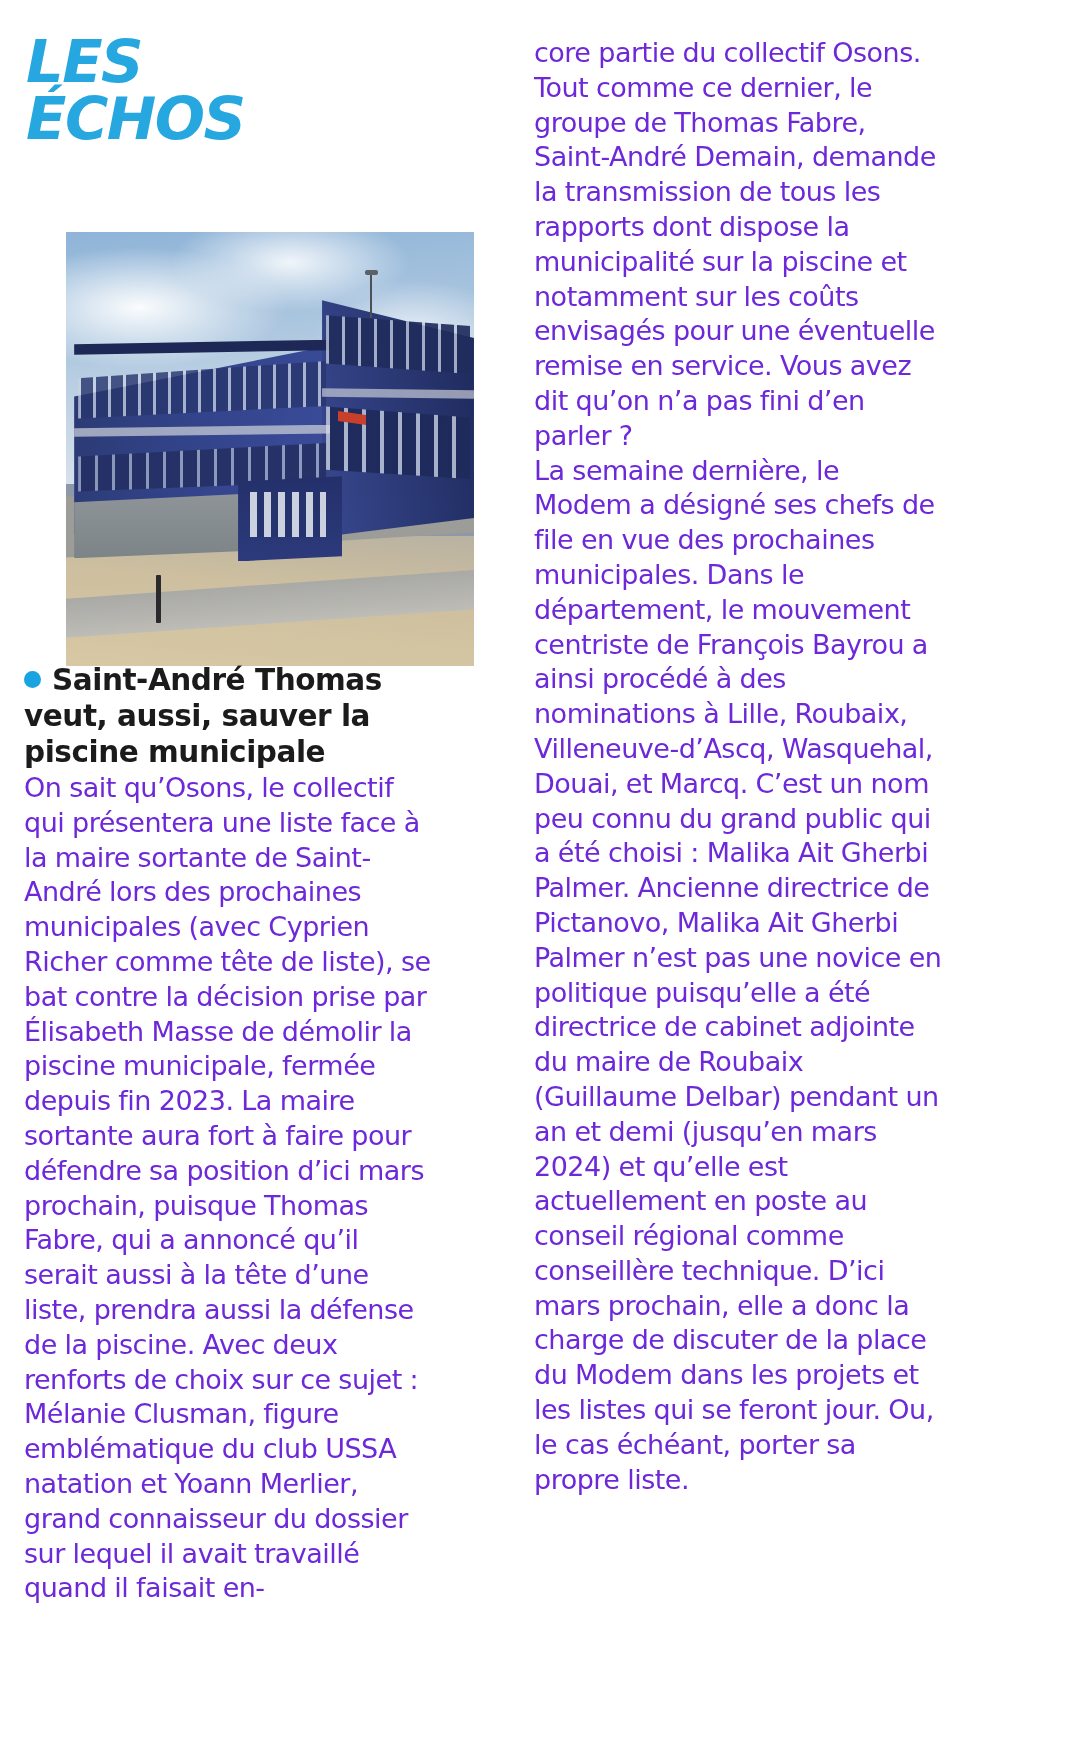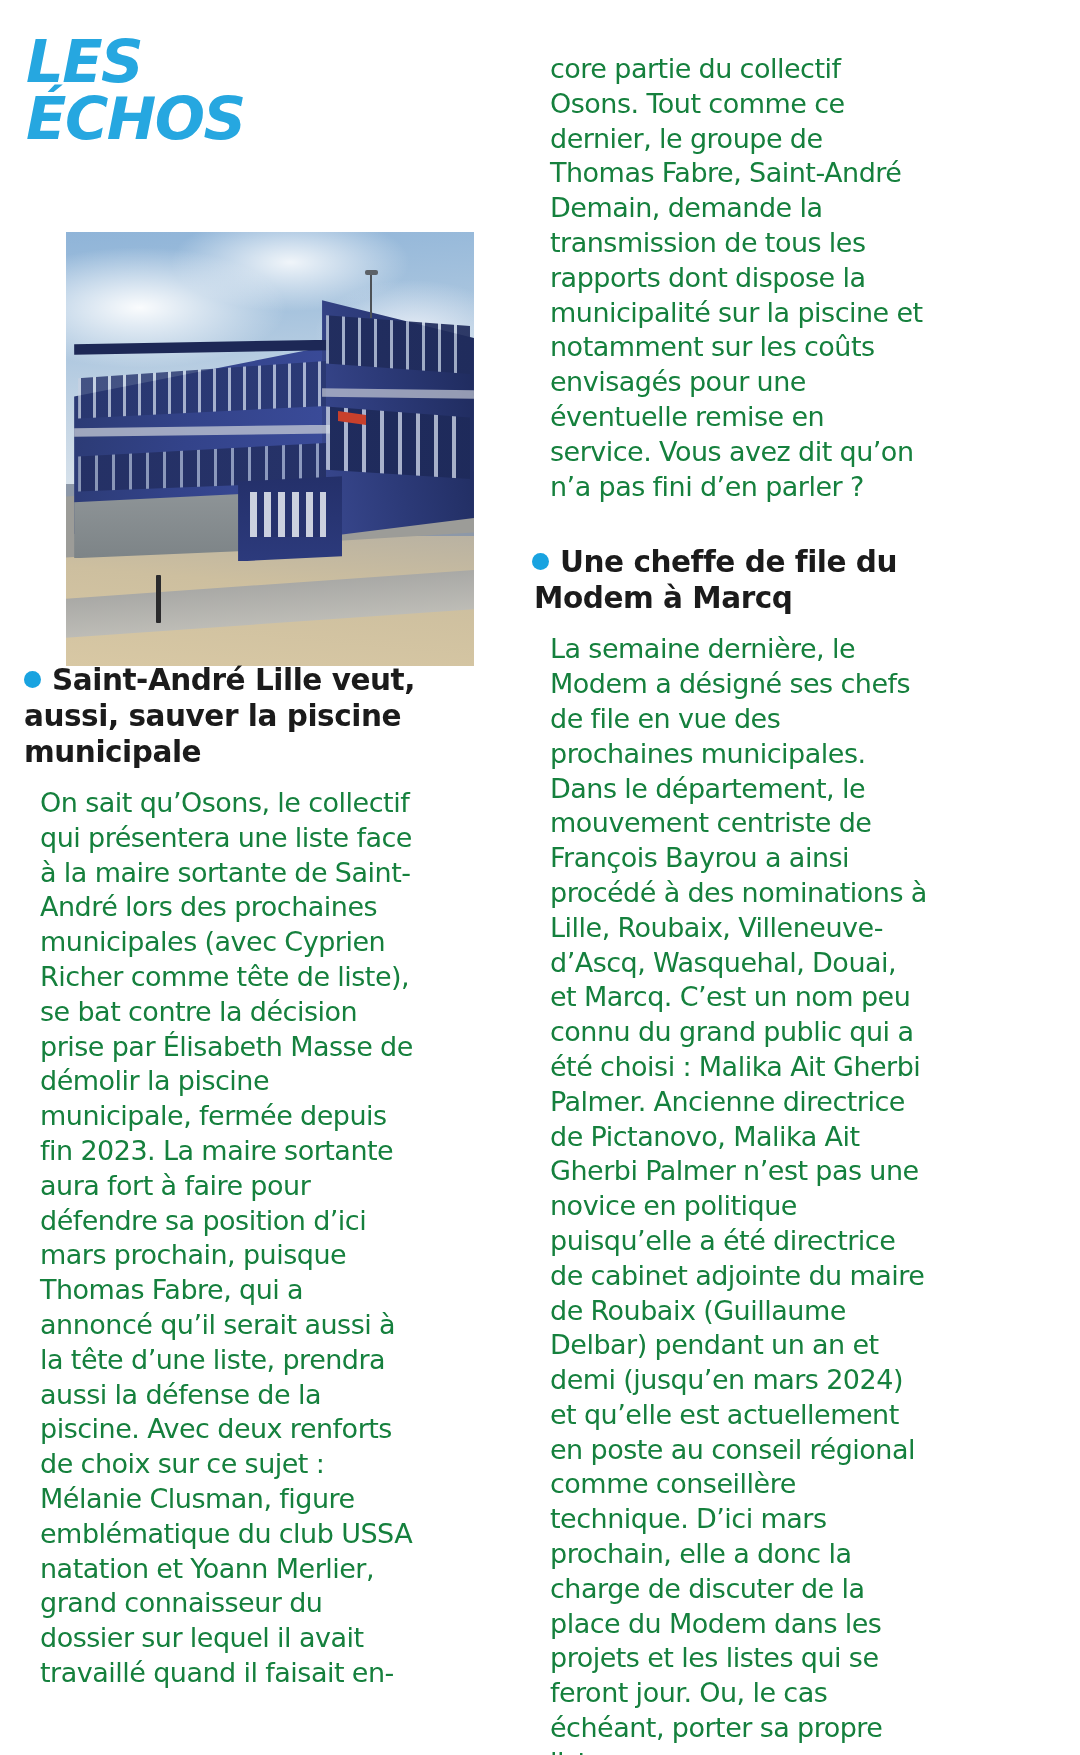--- a/index.html
+++ b/index.html
@@ -254,22 +254,22 @@
     display: inline-block;
   }
   .headline-r { text-indent: 26px; }
 
   .body {
     font-family: "DejaVu Sans", sans-serif;
     font-weight: 400;
     font-size: 27px;
     line-height: 34.8px;
     letter-spacing: -0.5px;
-    color: #15803d;
-    margin: 16px;
+    color: #6d28d9;
+    margin: 0;
     white-space: pre-line;
     word-spacing: -0.3px;
   }
   .body + .headline { margin-top: 40px; }
 </style>
 </head>
 <body>
 
 <div class="page">
 
@@ -297,23 +297,22 @@
         <div class="entrance"></div>
         <div class="door-glass"></div>
         <div class="sign-red"></div>
         <div class="lamp"></div>
       </div>
       <div class="bollard"></div>
     </div>
   </figure>
 
   <div class="col col-left">
-    <h2 class="headline"><span class="dot" style="background: rgb(25, 163, 224);"></span><span>Saint-André Lille veut, aussi, sauver la piscine municipale</span></h2>
+    <h2 class="headline"><span class="dot" style="background: rgb(25, 163, 224);"></span><span>Saint-André Thomas veut, aussi, sauver la piscine municipale</span></h2>
     <p class="body">On sait qu’Osons, le collectif qui présentera une liste face à la maire sortante de Saint-André lors des prochaines municipales (avec Cyprien Richer comme tête de liste), se bat contre la décision prise par Élisabeth Masse de démolir la piscine municipale, fermée depuis fin 2023. La maire sortante aura fort à faire pour défendre sa position d’ici mars prochain, puisque Thomas Fabre, qui a annoncé qu’il serait aussi à la tête d’une liste, prendra aussi la défense de la piscine. Avec deux renforts de choix sur ce sujet : Mélanie Clusman, figure emblématique du club USSA natation et Yoann Merlier, grand connaisseur du dossier sur lequel il avait travaillé quand il faisait en-</p>
   </div>
 
   <div class="col col-right">
     <p class="body">core partie du collectif Osons. Tout comme ce dernier, le groupe de Thomas Fabre, Saint-André Demain, demande la transmission de tous les rapports dont dispose la municipalité sur la piscine et notamment sur les coûts envisagés pour une éventuelle remise en service. Vous avez dit qu’on n’a pas fini d’en parler ?</p>
-    <h2 class="headline headline-r"><span class="dot" style="background: rgb(25, 163, 224);"></span><span>Une cheffe de file du Modem à Marcq</span></h2>
     <p class="body">La semaine dernière, le Modem a désigné ses chefs de file en vue des prochaines municipales. Dans le département, le mouvement centriste de François Bayrou a ainsi procédé à des nominations à Lille, Roubaix, Villeneuve-d’Ascq, Wasquehal, Douai, et Marcq. C’est un nom peu connu du grand public qui a été choisi : Malika Ait Gherbi Palmer. Ancienne directrice de Pictanovo, Malika Ait Gherbi Palmer n’est pas une novice en politique puisqu’elle a été directrice de cabinet adjointe du maire de Roubaix (Guillaume Delbar) pendant un an et demi (jusqu’en mars 2024) et qu’elle est actuellement en poste au conseil régional comme conseillère technique. D’ici mars prochain, elle a donc la charge de discuter de la place du Modem dans les projets et les listes qui se feront jour. Ou, le cas échéant, porter sa propre liste.</p>
   </div>
 
 </div>
 
 </body></html>

